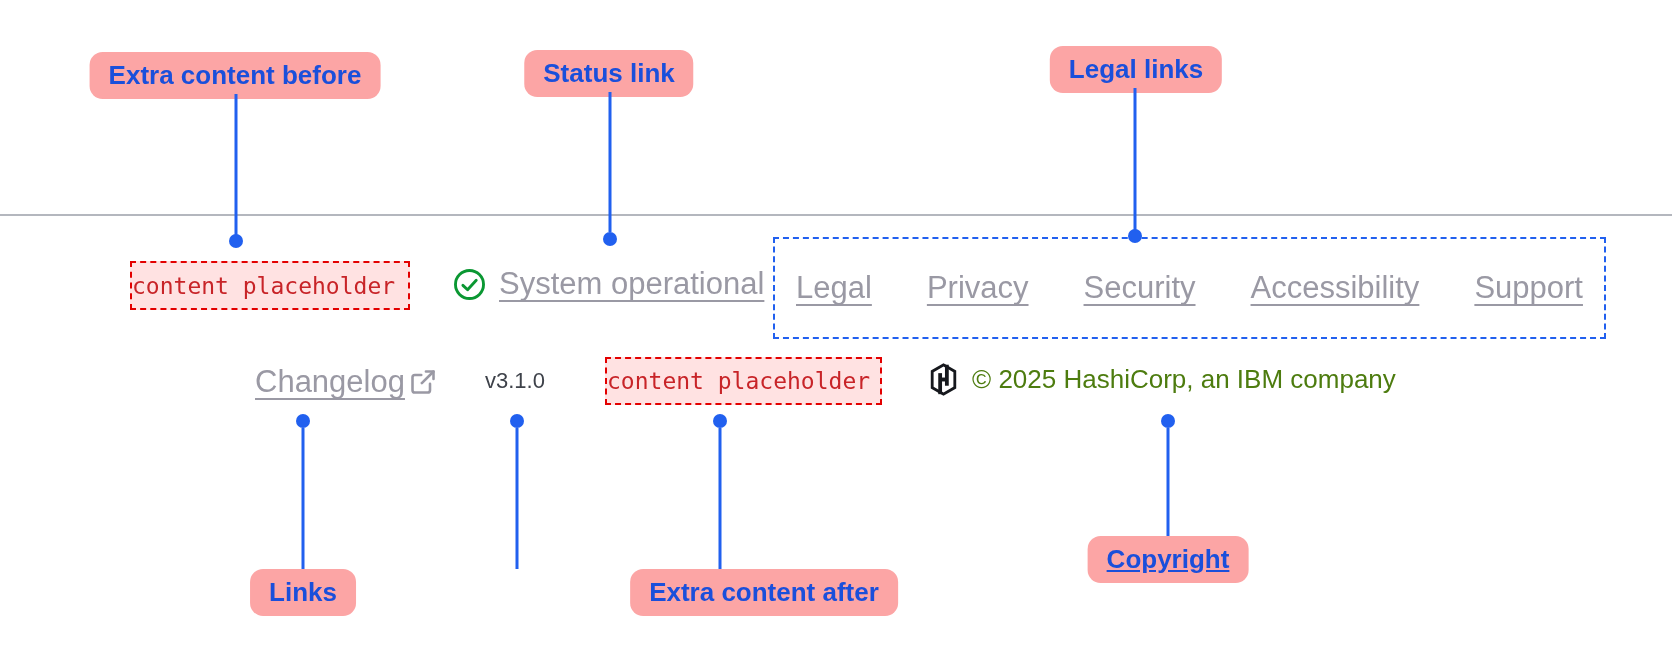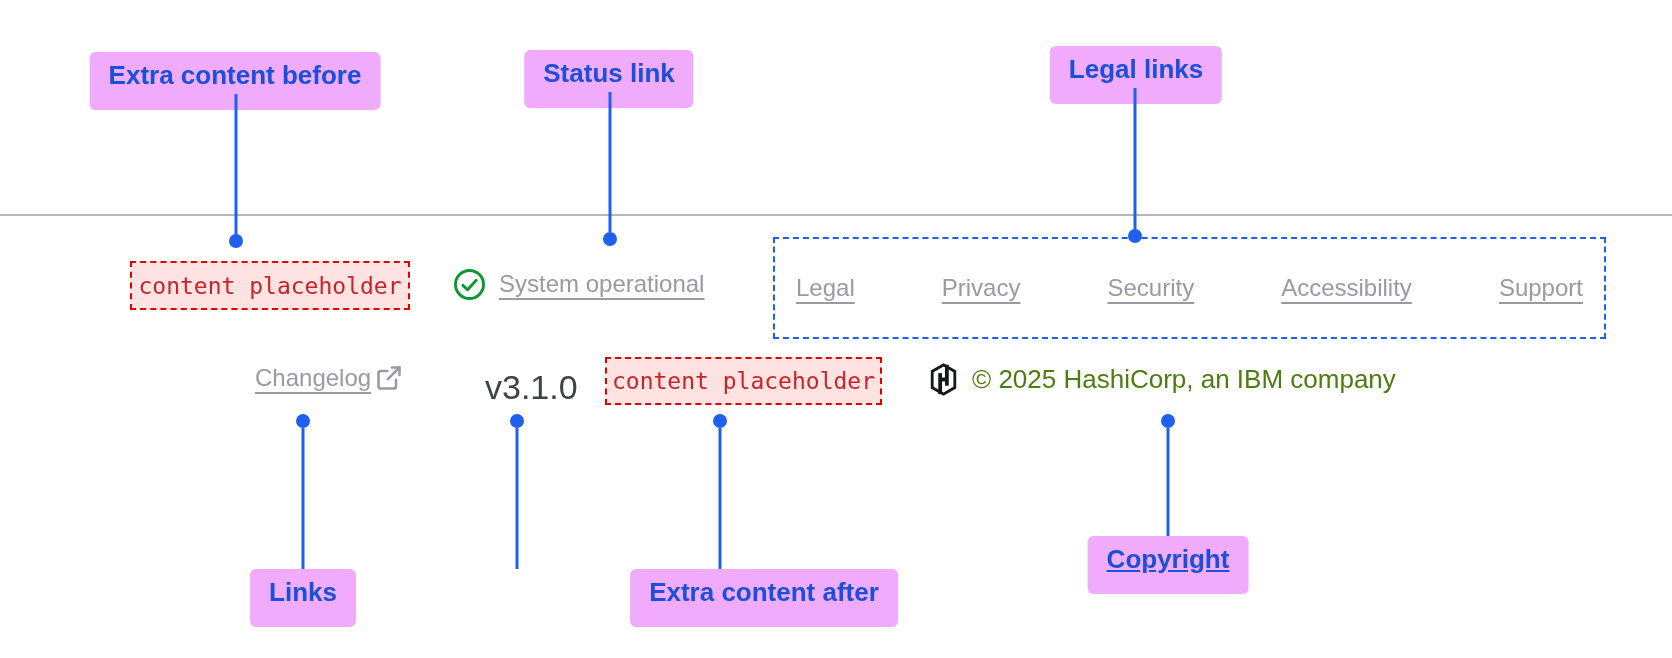--- a/index.html
+++ b/index.html
@@ -3,47 +3,47 @@
 <meta charset="utf-8">
 <style>
   html,body{margin:0;padding:0;background:#ffffff;}
   .stage{
     position:relative;width:1672px;height:658px;background:#ffffff;
     font-family:"Liberation Sans",sans-serif;overflow:hidden;
   }
   
   .pill{
     position:absolute;transform:translateX(-50%);
-    background:#f0abfc;color:#1a4fdb;
+    background:#fca5a5;color:#1a4fdb;
     font-size:26px;font-weight:600;line-height:1;
-    padding:10px 19px 22px;border-radius:6px;white-space:nowrap;
+    padding:10px 19px 11px;border-radius:13px;white-space:nowrap;
   }
   
   .vline{position:absolute;width:3px;background:#2160ef;transform:translateX(-50%);}
   .dot{position:absolute;width:14px;height:14px;border-radius:50%;background:#2160ef;transform:translate(-50%,-50%);}
   
   .divider{position:absolute;left:0;top:214px;width:1672px;height:2px;background:#b4b7be;}
   
   .placeholder{
-    position:absolute;display:flex;align-items:center;justify-content:center;
+    position:absolute;display:flex;align-items:center;
     background:#ffe2e2;border:2px dashed #e30000;
     color:#c82428;font-family:"DejaVu Sans Mono",monospace;font-size:23px;white-space:nowrap;
   }
   .ph1{left:130px;top:261px;width:276px;height:45px;}
   .ph2{left:605px;top:357px;width:273px;height:44px;}
   .status{position:absolute;left:453px;top:264px;display:flex;align-items:center;gap:13px;height:40px;}
-  .muted-link{color:#9a99a4;font-size:24px;text-decoration:underline;text-decoration-thickness:2px;text-underline-offset:6px;white-space:nowrap;}
+  .muted-link{color:#9a99a4;font-size:31px;text-decoration:underline;text-decoration-thickness:2px;text-underline-offset:6px;white-space:nowrap;}
   .legal-box{
     position:absolute;left:773px;top:237px;width:787px;height:98px;
     border:2px dashed #2160ef;
     display:flex;align-items:center;justify-content:space-between;
     padding:0 21px;box-sizing:content-box;
   }
   .row2-changelog{position:absolute;left:255px;top:364px;display:flex;align-items:center;gap:4px;}
-  .version{position:absolute;left:485px;top:368px;color:#3e424a;font-size:34px;}
+  .version{position:absolute;left:485px;top:368px;color:#3e424a;font-size:22px;}
   .copyright-group{position:absolute;left:928px;top:363px;display:flex;align-items:center;gap:13px;}
   .copyright-text{color:#4d7c0f;font-size:26px;white-space:nowrap;}
   .icon{display:inline-flex;flex:none;}
 </style>
 </head>
 <body>
 
 <div class="stage">
 
   <div class="divider"></div>

